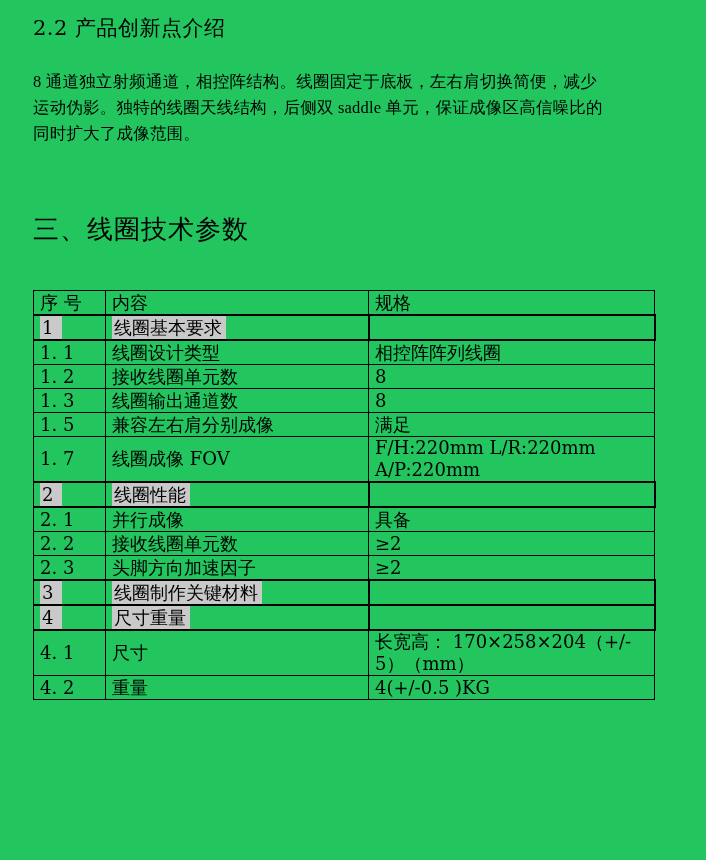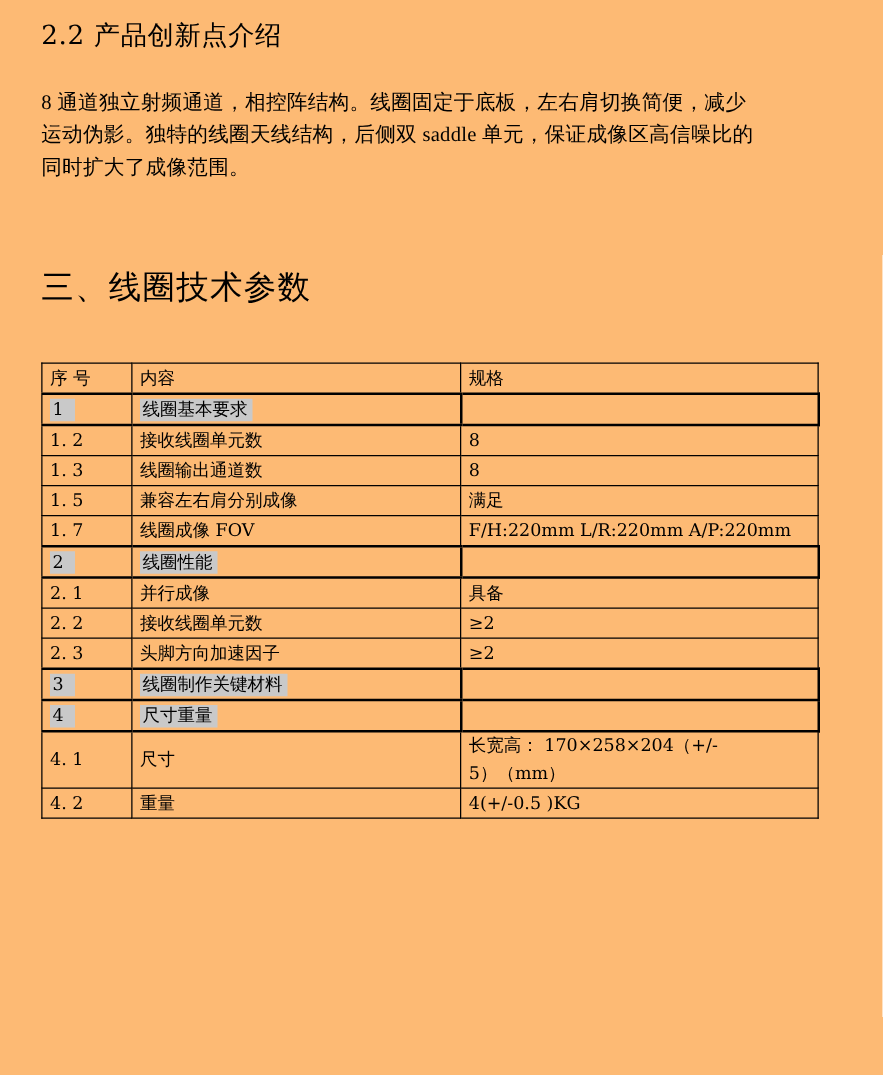--- a/index.html
+++ b/index.html
@@ -1,30 +1,30 @@
 <!DOCTYPE html>
 <html><head>
 <meta charset="utf-8">
 <style>
   html,body{margin:0;padding:0;background:#ffffff;}
   .page{
     width:706px;height:860px;box-sizing:border-box;
     padding:14px 40px 0 33px;
     font-family:"DejaVu Serif","Liberation Serif",serif;
-    color:#000;background:#fdba74;overflow:hidden;
+    color:#000;background:#22c55e;overflow:hidden;
   }
   h1.doc-h1{font-size:21px;font-weight:normal;margin:0;letter-spacing:0.5px;}
   p.intro{
     font-size:16.5px;line-height:26px;margin:27px 0 0 0;
     white-space:pre-line;letter-spacing:0.2px;width:640px;font-family:Liberation Serif, serif;
   }
   h2.doc-h2{font-size:26px;font-weight:normal;margin:65px 0 0 0;letter-spacing:1px;}
   table.spec{
     border-collapse:collapse;table-layout:fixed;width:621px;
-    margin-top:43px;font-size:14px;
+    margin-top:43px;font-size:18px;
   }
   table.spec td{
     border:1px solid #000;height:23px;line-height:22px;
     padding:0 6px;white-space:pre-line;overflow:hidden;
     vertical-align:middle;
   }
   tr.section td{border-top-width:2px;border-bottom-width:2px;}
   tr.section td.spec-col{border-left-width:2px;border-right-width:2px;}
   .hl{background:#c9c9c9;padding:1px 4px 1px 2px;}
   td.no-col .hl{padding:1px 9px 1px 2px;}
@@ -47,20 +47,25 @@
     <tbody id="table-body">
         <tr class="header">
           <td class="no-col">序 号</td>
           <td class="content-col">内容</td>
           <td class="spec-col">规格</td>
         </tr>
         <tr class="section">
           <td class="no-col"><span class="hl">1</span></td>
           <td class="content-col"><span class="hl">线圈基本要求</span></td>
           <td class="spec-col"></td>
+        </tr>
+        <tr class="row">
+          <td class="no-col">1. 1</td>
+          <td class="content-col">线圈设计类型</td>
+          <td class="spec-col">相控阵阵列线圈</td>
         </tr>
         <tr class="row">
           <td class="no-col">1. 2</td>
           <td class="content-col">接收线圈单元数</td>
           <td class="spec-col">8</td>
         </tr>
         <tr class="row">
           <td class="no-col">1. 3</td>
           <td class="content-col">线圈输出通道数</td>
           <td class="spec-col">8</td>

